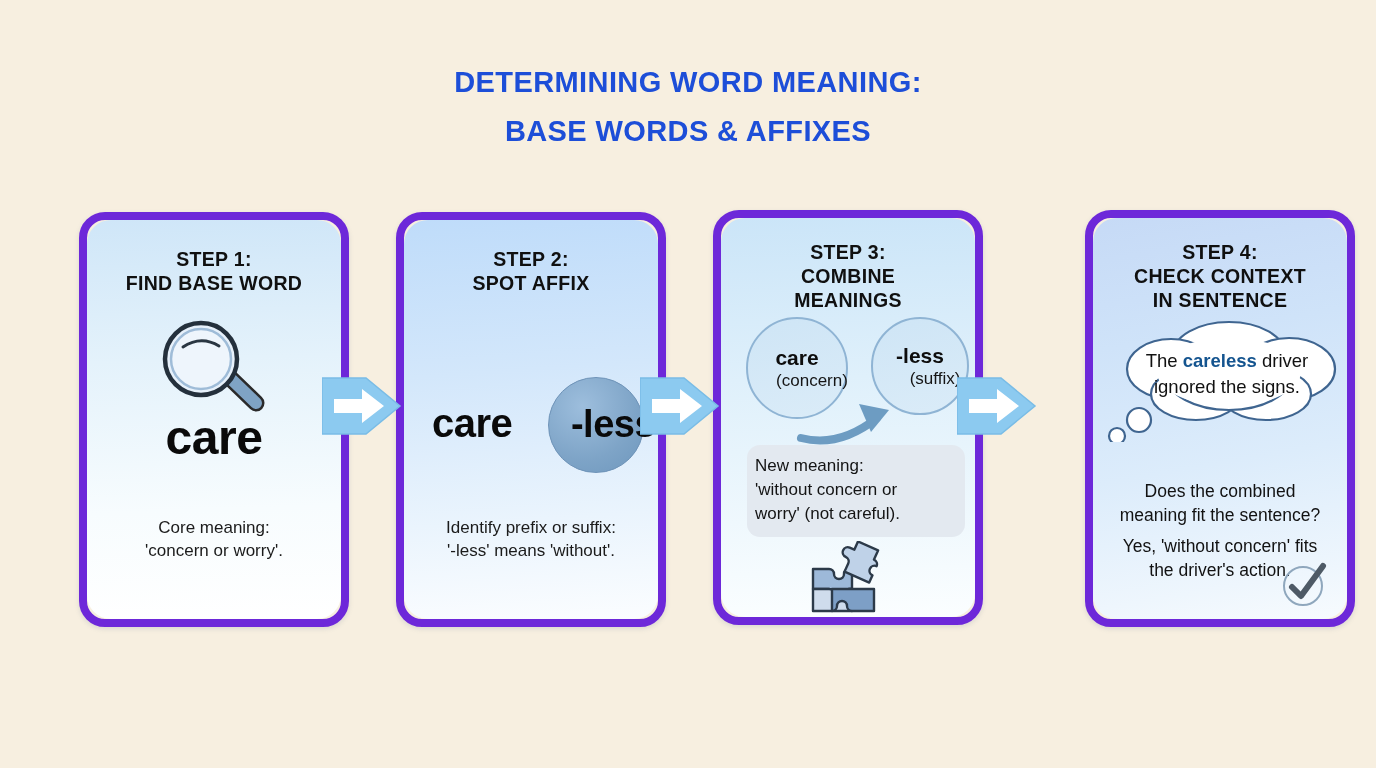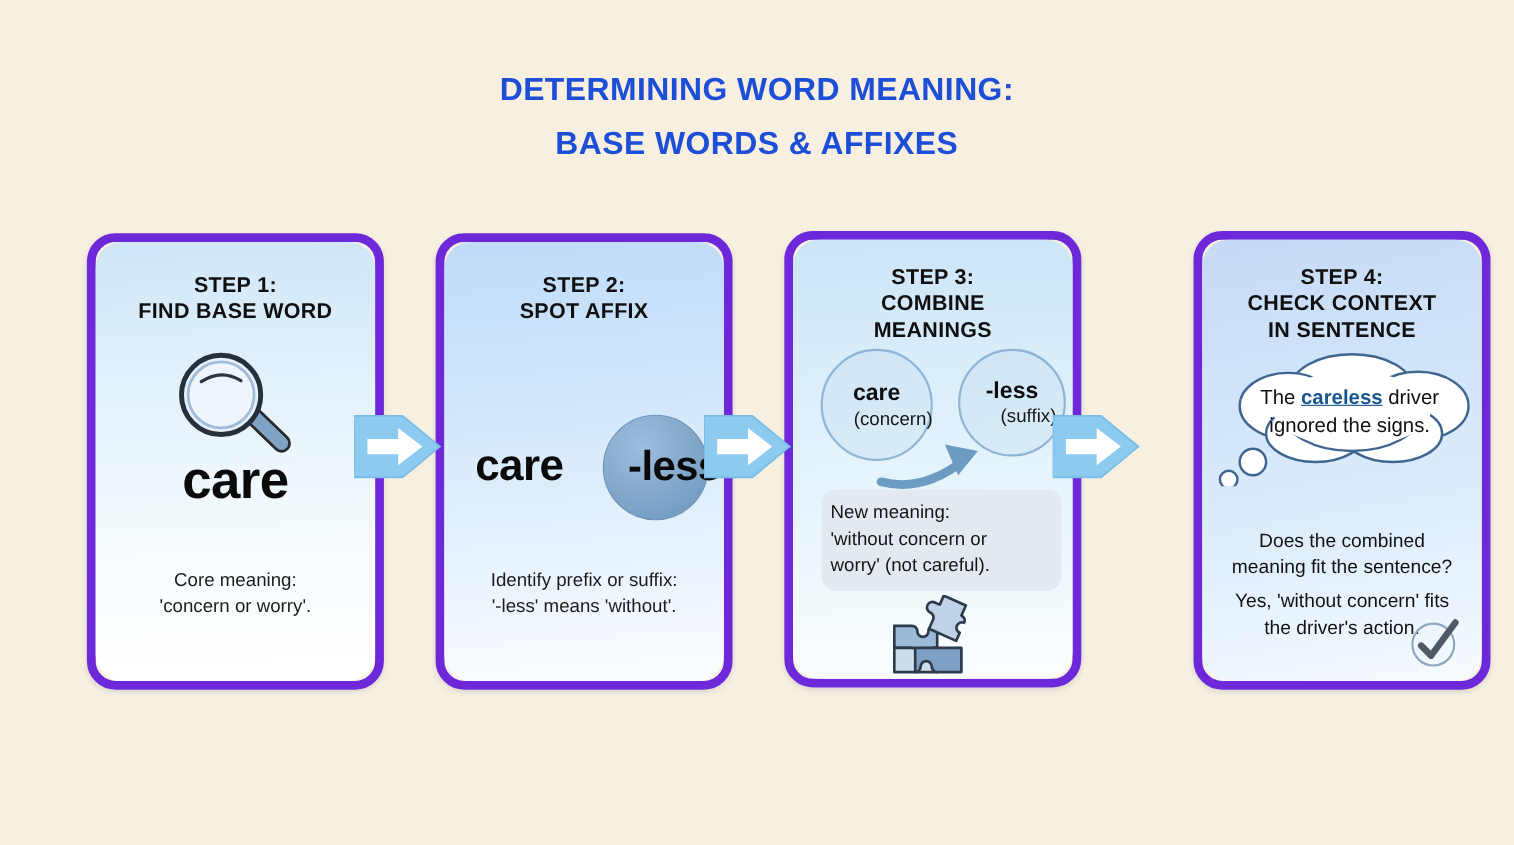--- a/index.html
+++ b/index.html
@@ -236,21 +236,21 @@
     position: absolute;
     left: 34px;
     top: 130px;
     width: 200px;
     text-align: center;
     font-size: 18.5px;
     line-height: 26px;
     color: #111111;
     z-index: 4;
   }
-  .hl { color: #14548f; font-weight: bold; text-decoration: underline; }
+  .hl { color: #14548f; font-weight: bold; }
   .q-text {
     position: absolute;
     left: 8px;
     right: 8px;
     top: 261px;
     text-align: center;
     font-size: 17.5px;
     line-height: 24px;
     color: #121212;
   }

